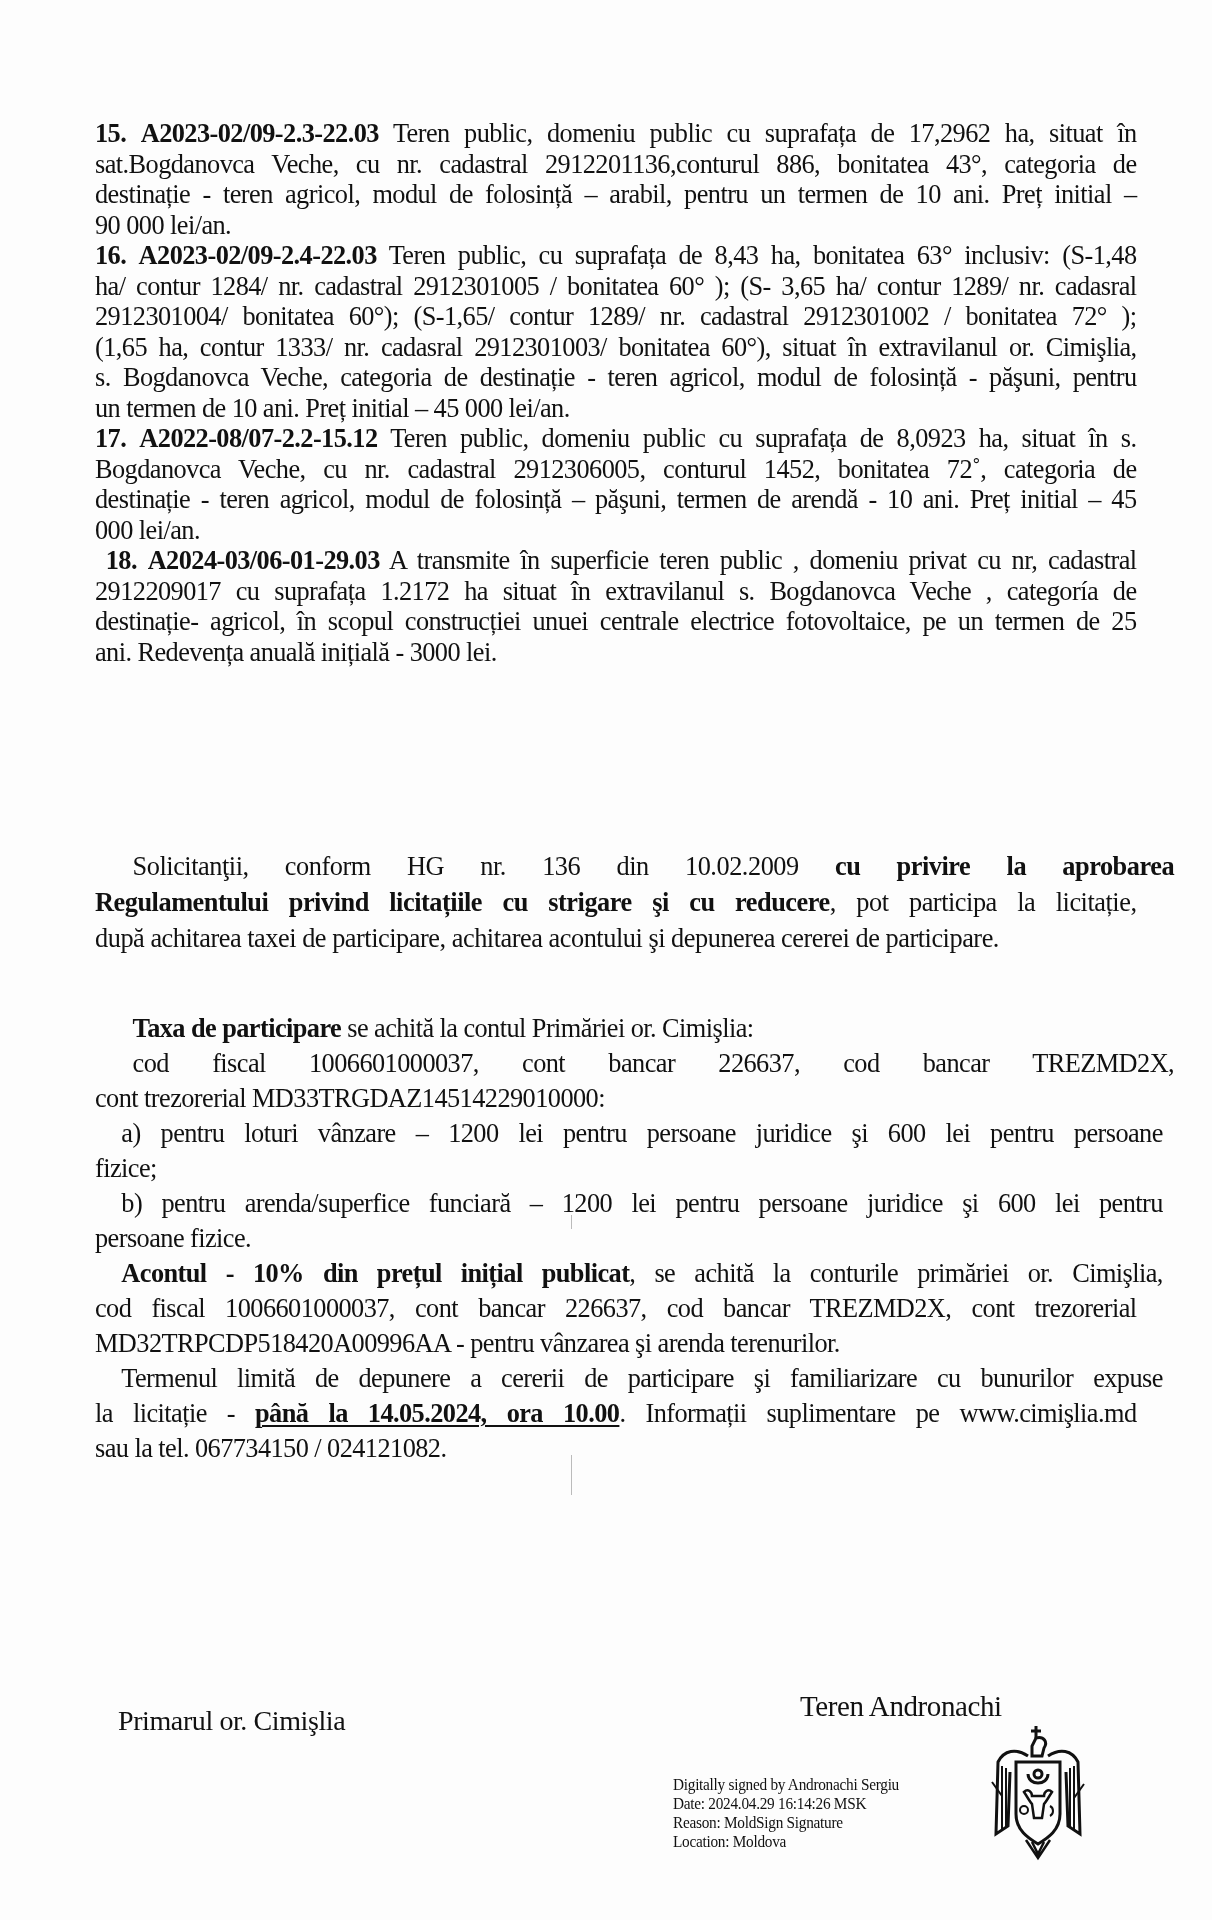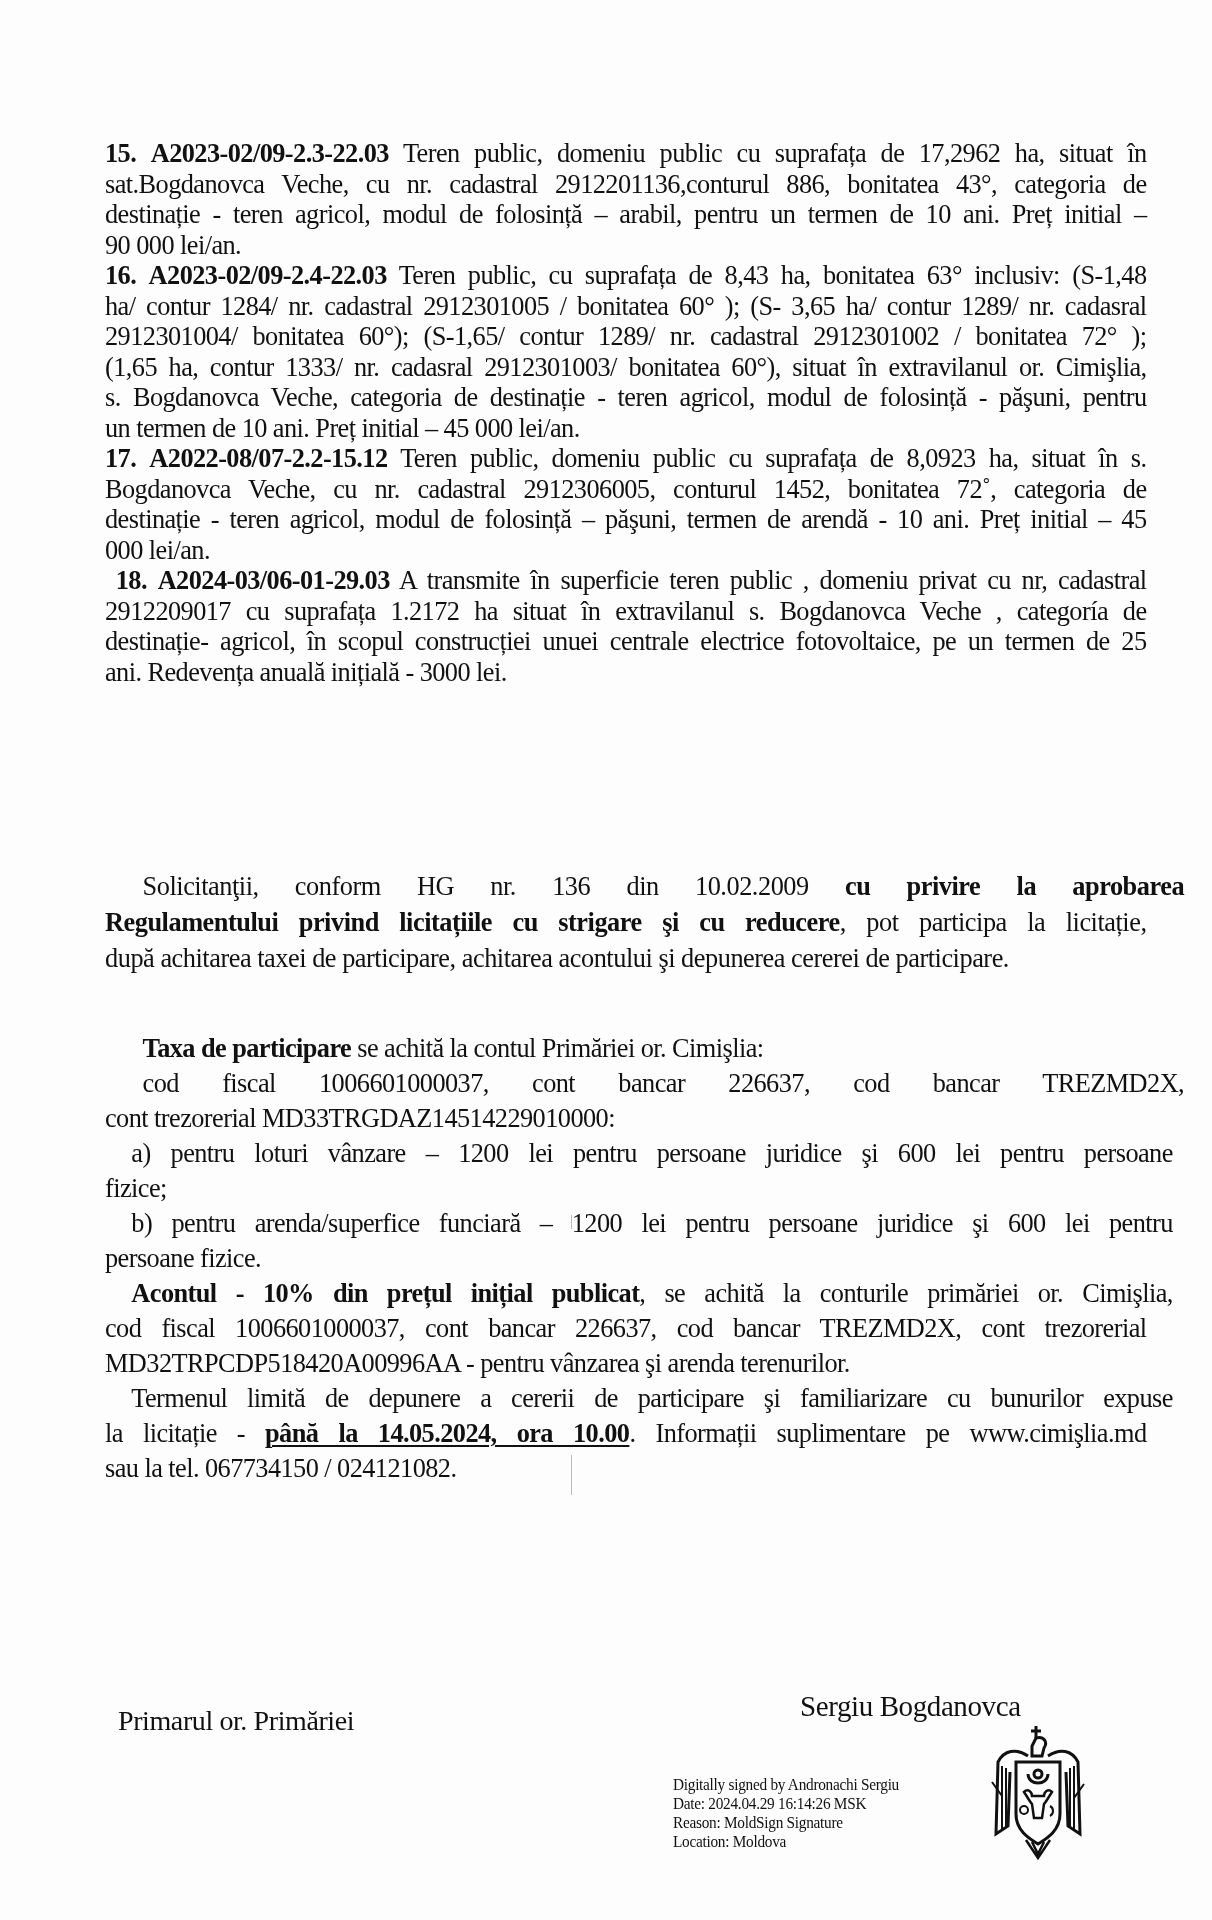--- a/index.html
+++ b/index.html
@@ -1,21 +1,21 @@
 <!DOCTYPE html>
 <html><head>
 <meta charset="utf-8">
 <style>
   html, body { margin: 0; padding: 0; }
   body {
     width: 1212px; height: 1920px; background: #fdfdfd; position: relative; overflow: hidden;
     font-family: "Liberation Serif", "DejaVu Serif", serif; color: #111;
   }
   .page { position: absolute; left: 0; top: 0; width: 1212px; height: 1920px; }
-  .block { position: absolute; left: 105px; width: 1042px; text-align: justify; margin-top: 20px; }
+  .block { position: absolute; left: 95px; width: 1042px; text-align: justify; }
   .line { display: block; white-space: nowrap; text-align-last: justify; transform-origin: left top; }
   .line.last { text-align-last: left; }
   .b { font-weight: bold; }
   .u { text-decoration: underline; text-decoration-thickness: 2px; text-underline-offset: 3px; }
   
   .lots { top: 118px; font-size: 28px; line-height: 30.5px; letter-spacing: -0.6px; }
   .lots .line { transform: scaleX(0.94); width: 1108px; }
   .notice { top: 848px; font-size: 28px; line-height: 36px; letter-spacing: -0.5px; }
   .notice .line { width: 1108px; transform: scaleX(0.94); }
   .fees { top: 1010px; font-size: 28px; line-height: 35px; letter-spacing: -0.6px; font-family: Liberation Serif, serif; }
@@ -82,22 +82,22 @@
     <span class="line ind2">b) pentru arenda/superfice funciară – 1200 lei pentru persoane juridice şi 600 lei pentru</span>
     <span class="line last">persoane fizice.</span>
     <span class="line ind2"><span class="b">Acontul - 10% din prețul inițial publicat</span><span>, se achită la conturile primăriei or. Cimişlia,</span></span>
     <span class="line">cod fiscal 1006601000037, cont bancar 226637, cod bancar TREZMD2X, cont trezorerial</span>
     <span class="line last">MD32TRPCDP518420A00996AA - pentru vânzarea şi arenda terenurilor.</span>
     <span class="line ind2">Termenul limită de depunere a cererii de participare şi familiarizare cu bunurilor expuse</span>
     <span class="line"><span>la licitație - </span><span class="b u">până la 14.05.2024, ora 10.00</span><span>. Informații suplimentare pe www.cimişlia.md</span></span>
     <span class="line last">sau la tel.  067734150 / 024121082.</span>
   </div>
 
-  <div class="sig-left">Primarul or. Primăriei</div>
-  <div class="sig-name">Sergiu Bogdanovca</div>
+  <div class="sig-left">Primarul or. Cimişlia</div>
+  <div class="sig-name">Teren Andronachi</div>
   <div class="sig-meta">
     <div>Digitally signed by Andronachi Sergiu</div>
     <div>Date: 2024.04.29 16:14:26 MSK</div>
     <div>Reason: MoldSign Signature</div>
     <div>Location: Moldova</div>
   </div>
 
   <svg class="emblem" viewBox="0 0 100 140" fill="none" stroke="#111" stroke-width="3">
 
     <path d="M48 4 L48 16 M43 9 L53 9"></path>

